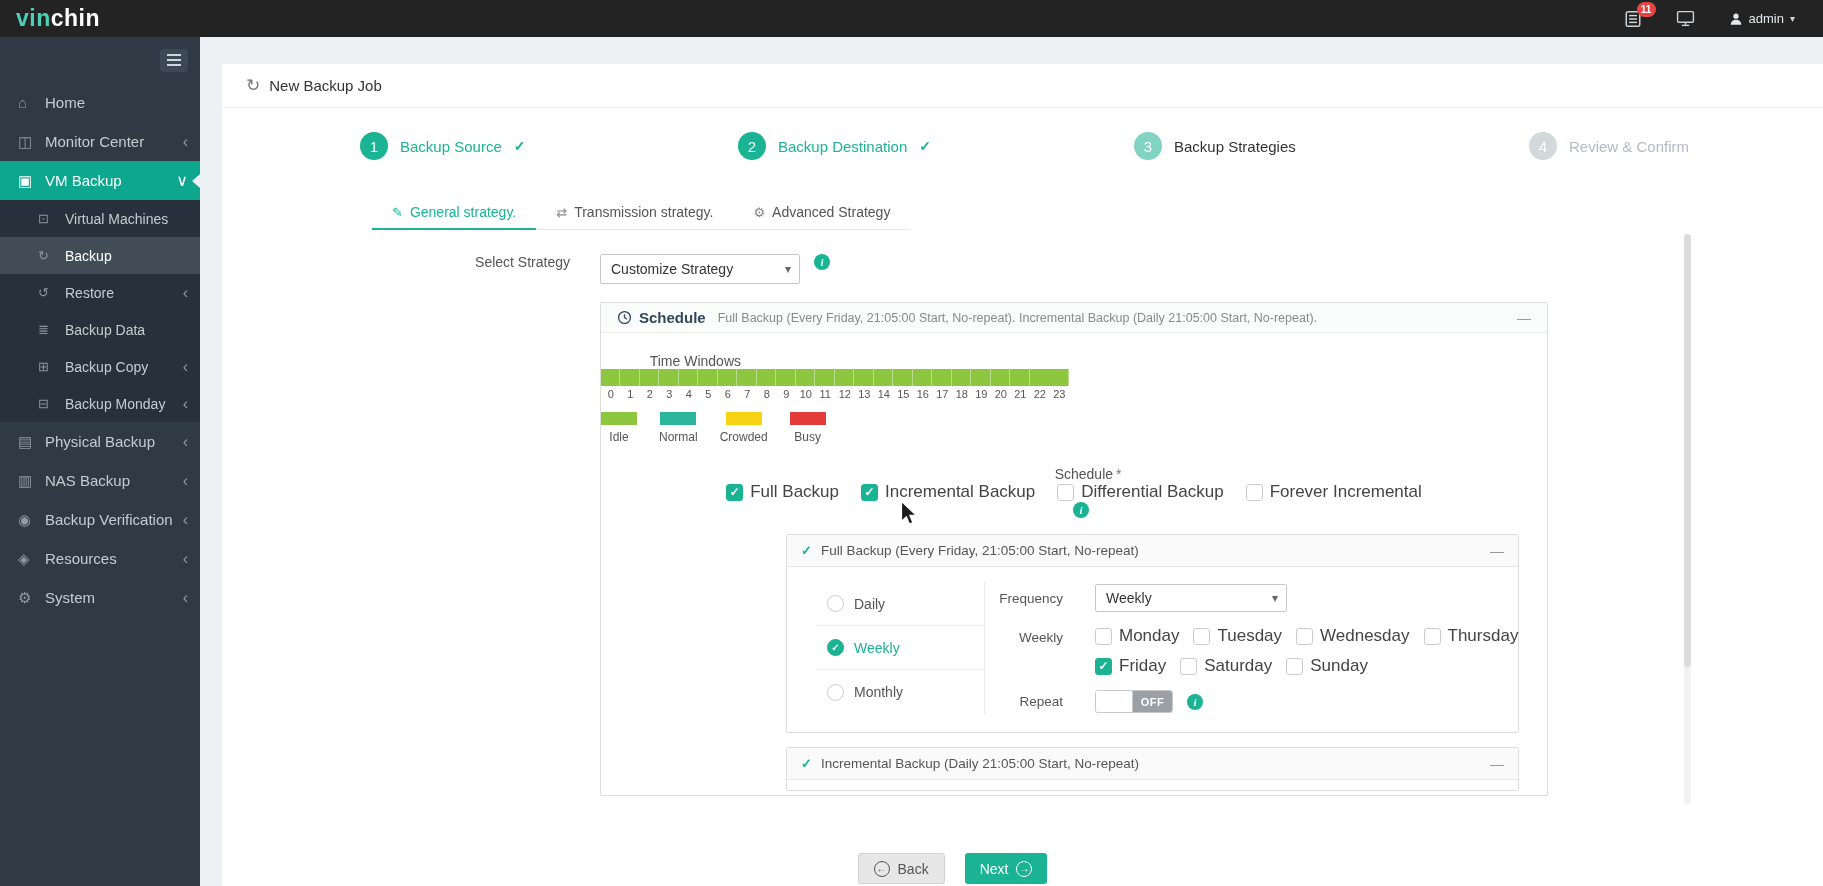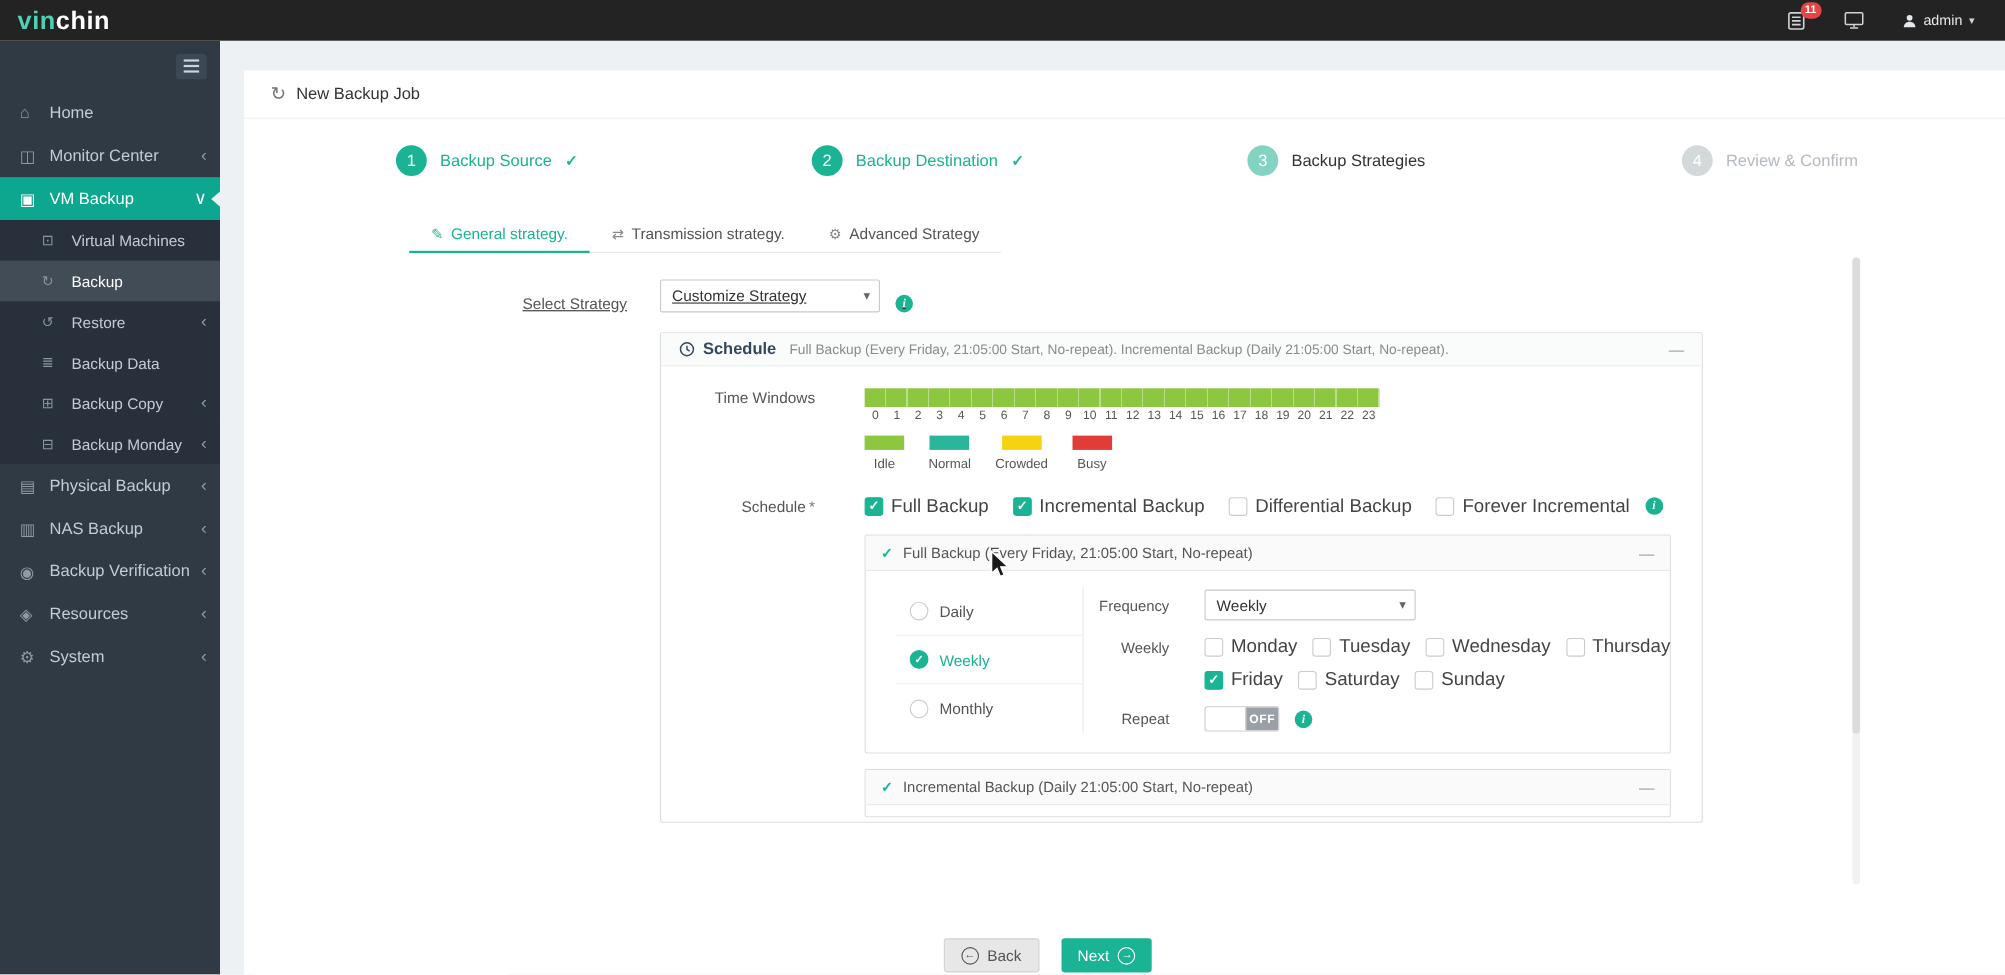--- a/index.html
+++ b/index.html
@@ -58,36 +58,36 @@
   
   .tabs { position:absolute; top:132px; left:150px; display:flex; border-bottom:1px solid #e7e7e7; }
   .tab { height:34px; display:flex; align-items:center; gap:7px; padding:0 20px; font-size:14px; color:#555; cursor:pointer; border-bottom:2px solid transparent; margin-bottom:-1px; }
   .tab .tab-icon { font-size:13px; color:#888; }
   .tab.active { color:#1ab394; border-bottom-color:#1ab394; }
   .tab.active .tab-icon { color:#1ab394; }
 
   
   .form-scroll { position:absolute; top:166px; left:0; right:0; height:581px; overflow:hidden; }
   .form-inner { padding-top:24px; }
-  .form-row { display:flex; align-items:flex-end;text-decoration:underline; }
+  .form-row { display:flex; align-items:flex-start; }
   .form-label { width:348px; text-align:right; margin-right:30px; font-size:14px; color:#555; }
   .select-box { height:30px; border:1px solid #c9c9c9; border-radius:2px; background:#fff; display:flex; align-items:center; padding:0 26px 0 10px; position:relative; font-size:14px; color:#333; cursor:pointer; }
   .select-box::after { content:"▾"; position:absolute; right:8px; color:#666; font-size:12px; }
   .strategy-select { width:200px; }
   .info-icon { width:16px; height:16px; border-radius:50%; background:#1ab394; display:inline-flex; align-items:center; justify-content:center; margin-left:14px; cursor:pointer; flex:none; }
   .info-icon::after { content:"i"; color:#fff; font-size:11px; font-family:"Liberation Serif", serif; font-style:italic; font-weight:bold; }
 
   
   .panel { margin:18px 0 0 378px; width:948px; border:1px solid #ddd; border-radius:2px; background:#fff; }
   .panel-header { height:30px; background:#fafbfb; border-bottom:1px solid #eee; display:flex; align-items:center; padding:0 16px; }
   .panel-title { font-size:15px; font-weight:bold; color:#33475b; margin-left:7px; }
   .panel-summary { font-size:12.5px; color:#8a8a8a; margin-left:12px; white-space:nowrap; }
   .collapse { margin-left:auto; color:#999; font-size:14px; cursor:pointer; }
   .panel-body { padding:20px 0 4px 0; }
-  .p-row { display:flex; align-items:center; }
+  .p-row { display:flex; align-items:center;flex-direction:column; }
   .p-row.top { align-items:flex-start; }
   .p-label { width:140px; text-align:right; margin-right:45px; font-size:14px; color:#555; flex:none; }
   .req { margin-left:3px; color:#777; }
 
   
   .tw-block { width:468px; }
   .tw-bar { height:17px; background:#8dc63f; background-image:repeating-linear-gradient(to right, transparent 0 18.5px, rgba(255,255,255,.4) 18.5px 19.5px); cursor:pointer; }
   .tw-hours { display:flex; margin-top:2px; }
   .tw-hours span { flex:1; text-align:center; font-size:11px; color:#555; }
   .tw-legend { display:flex; gap:22px; margin-top:12px; }
@@ -126,21 +126,21 @@
   .s-row { display:flex; align-items:center; margin-bottom:14px; }
   .s-row.top { align-items:flex-start; }
   .s-row:last-child { margin-bottom:0; }
   .s-label { width:78px; text-align:right; margin-right:32px; font-size:13.5px; color:#555; flex:none; padding-top:0; }
   .s-row.top .s-label { padding-top:4px; }
   .freq-select { width:192px; height:28px; }
   .days { width:460px; display:flex; flex-wrap:wrap; gap:10px 14px; }
   .time-group { display:flex; }
   .time-input { width:170px; height:28px; border:1px solid #c9c9c9; border-radius:2px 0 0 2px; padding:0 9px; font-size:14px; color:#333; font-family:"Liberation Sans", sans-serif; outline:none; }
   .time-btn { width:28px; height:28px; border:1px solid #c9c9c9; border-left:none; border-radius:0 2px 2px 0; background:#fbfbfb; display:flex; align-items:center; justify-content:center; cursor:pointer; color:#555; }
-  .toggle { width:68px; height:23px; border:1px solid #c9c9c9; border-radius:3px; display:flex; overflow:hidden; background:#fff; cursor:pointer; }
+  .toggle { width:78px; height:23px; border:1px solid #c9c9c9; border-radius:3px; display:flex; overflow:hidden; background:#fff; cursor:pointer; }
   .toggle .knob { width:37px; background:#fff; border-right:1px solid #c9c9c9; }
   .toggle .toggle-label { flex:1; background:#9aa0a6; color:#fff; font-size:11px; font-weight:bold; display:flex; align-items:center; justify-content:center; letter-spacing:.5px; }
 
   
   .fake-scrollbar { position:absolute; top:4px; right:132px; width:7px; height:570px; background:#f2f2f2; border-radius:4px; cursor:pointer; }
   .fake-scrollbar .thumb { position:absolute; top:0; left:0; width:7px; height:76%; background:#dcdcdc; border-radius:4px; }
 
   
   .footer { position:absolute; top:789px; left:0; width:1461px; display:flex; justify-content:center; gap:20px; }
   .btn { height:31px; border:none; border-radius:3px; font-size:14px; font-family:"Liberation Sans", sans-serif; display:inline-flex; align-items:center; gap:8px; padding:0 15px; cursor:pointer; }

